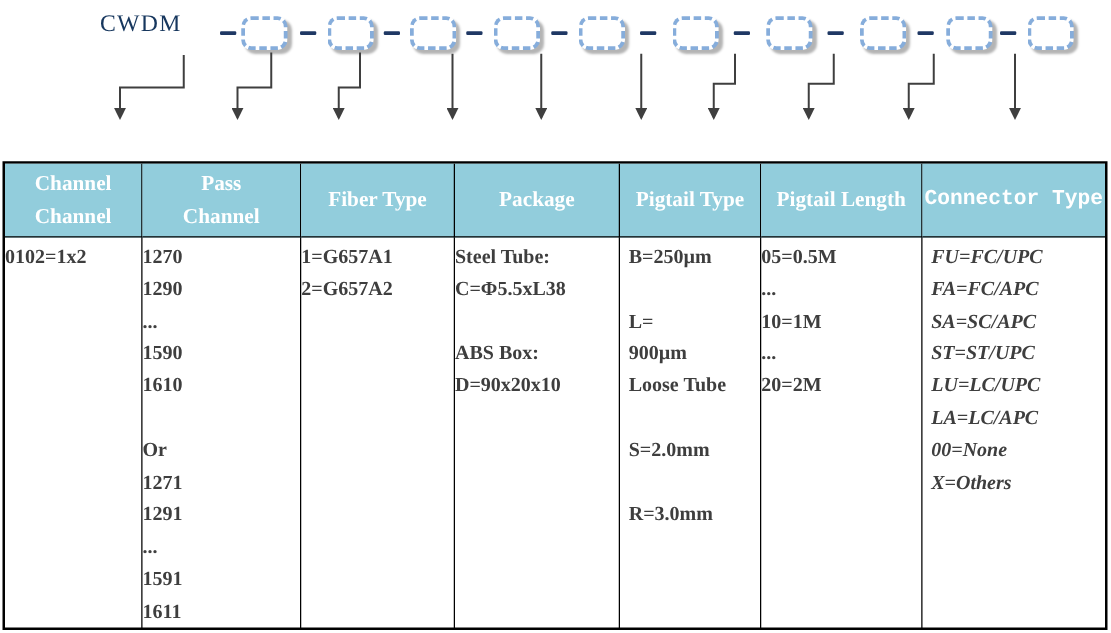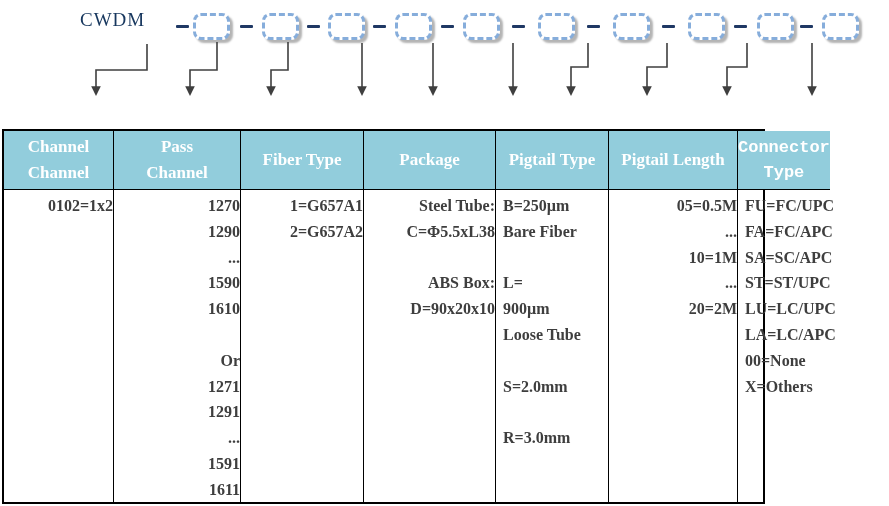--- a/index.html
+++ b/index.html
@@ -19,41 +19,41 @@
     border:3px dashed #86ADDB;border-radius:8px;background:#ffffff;
     box-shadow:3px 3px 2px #b4b4b4;
   }
   .code-dash{
     position:absolute;top:25px;width:13px;height:3px;
     background:#1F3864;border-radius:1px;
   }
   #arrow-svg{position:absolute;left:0;top:0;width:889px;height:129px;}
   
   #ordering-table{
-    position:absolute;left:2px;top:129px;width:763px;height:375px;
+    position:absolute;left:2px;top:129px;width:884px;height:375px;
     border:2px solid #000;background:#fff;box-sizing:border-box;
   }
   .trow{
     display:grid;
     grid-template-columns:110px 127px 123px 132px 113px 129px auto;
   }
   .th{
     background:#92CDDC;color:#ffffff;font-weight:bold;font-size:17px;
     height:58px;border-right:1px solid #000;border-bottom:1px solid #000;
     display:flex;flex-direction:column;justify-content:center;align-items:center;
     line-height:25px;text-align:center;
   }
   .th:last-child{border-right:none;font-family:Liberation Mono, monospace;}
   .td{
     border-right:1px solid #000;font-size:16px;color:#3E3E3E;
     padding-top:3px;min-height:311px;box-sizing:border-box;
     line-height:25.8px;
   }
-  .td:last-child{border-right:none;}
-  .align-center{text-align:right;}
+  .td:last-child{border-right:none;font-style:italic;}
+  .align-center{text-align:left;}
   .align-left{text-align:left;padding-left:7px;}
   .line{min-height:25.8px;}
   .bold{font-weight:bold;}
 </style>
 </head>
 <body>
 
 <div id="diagram">
   <span id="product-label">CWDM</span>
   <div id="boxes-layer">
@@ -149,21 +149,20 @@
       </div>
     <div class="td align-center">
         <div class="line bold">Steel Tube:</div>
         <div class="line bold">C=Φ5.5xL38</div>
         <div class="line">&nbsp;</div>
         <div class="line bold">ABS Box:</div>
         <div class="line bold">D=90x20x10</div>
       </div>
     <div class="td align-left">
         <div class="line bold">B=250µm</div>
-        <div class="line bold">Bare Fiber</div>
         <div class="line">&nbsp;</div>
         <div class="line bold">L=</div>
         <div class="line bold">900µm</div>
         <div class="line bold">Loose Tube</div>
         <div class="line">&nbsp;</div>
         <div class="line bold">S=2.0mm</div>
         <div class="line">&nbsp;</div>
         <div class="line bold">R=3.0mm</div>
       </div>
     <div class="td align-center">

